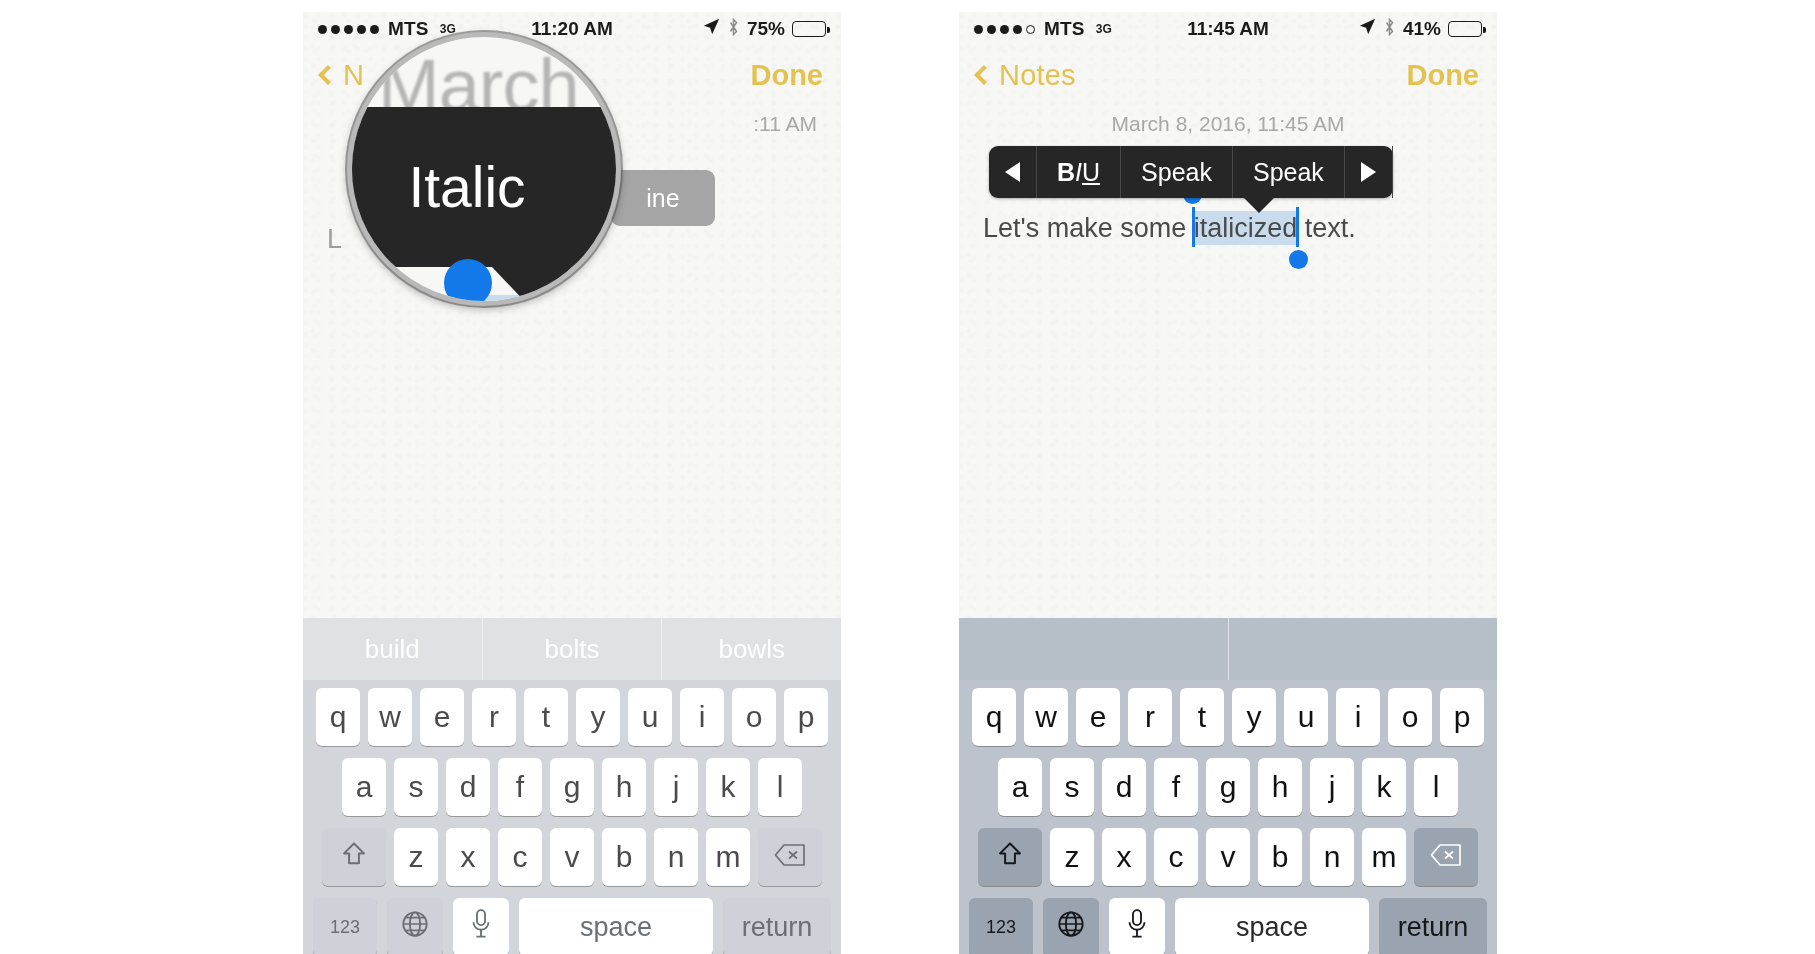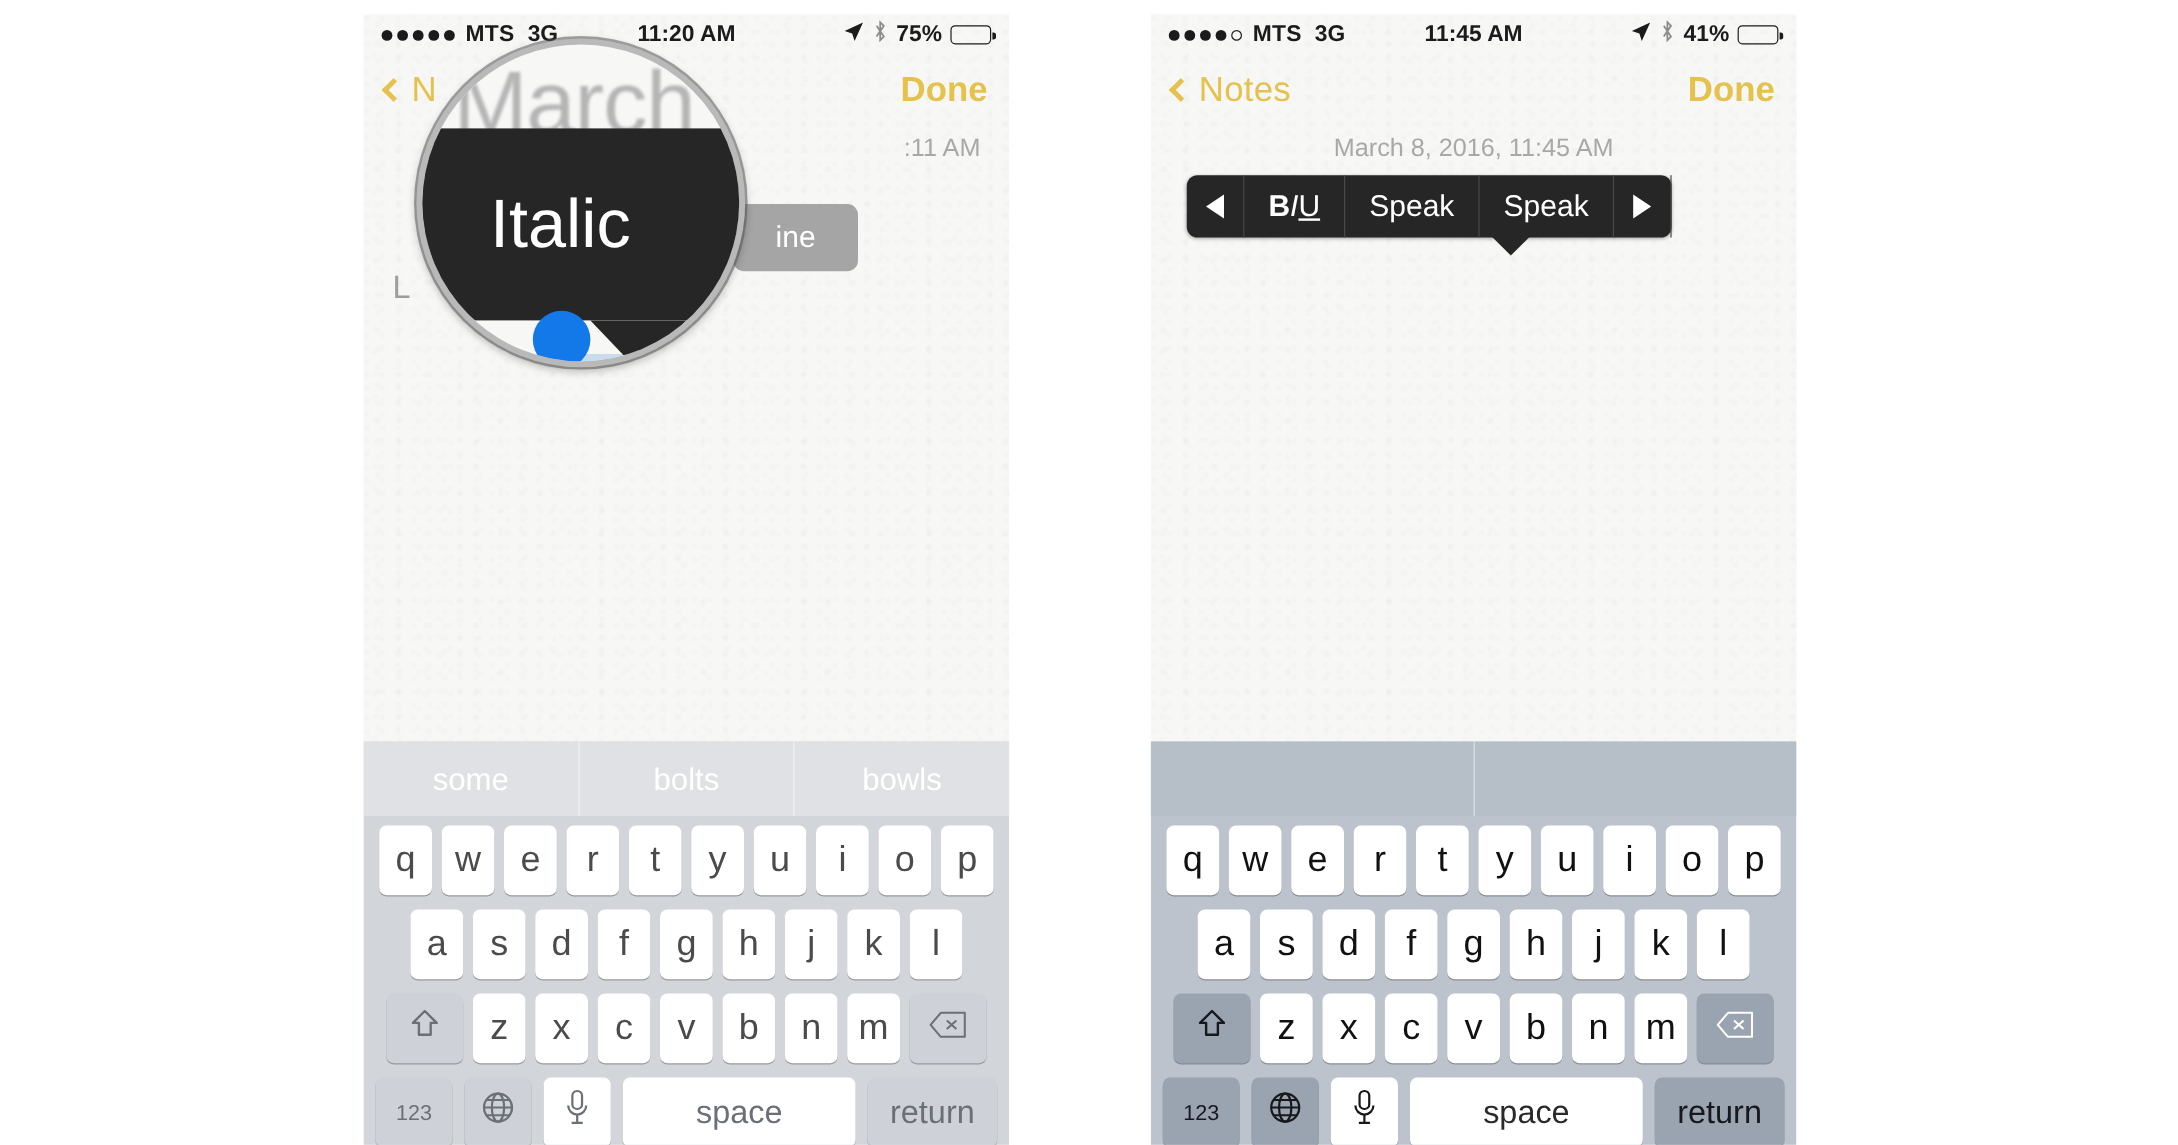--- a/index.html
+++ b/index.html
@@ -35,21 +35,21 @@
     position: absolute; top: 0; left: 0; right: 0; height: 34px;
     display: flex; align-items: center;
     font-size: 19px; font-weight: bold; color: #1b1b1b;
     padding: 0 15px;
   }
   .sb-left { display: flex; align-items: center; gap: 9px; }
   .dots { display: flex; gap: 4px; align-items: center; }
   .dot { width: 9px; height: 9px; border-radius: 50%; background: #1b1b1b; }
   .dot.hollow { background: transparent; border: 1.6px solid #1b1b1b; }
   .carrier { font-size: 19px; font-weight: bold; letter-spacing: .2px; }
-  .net { font-size: 19px; font-weight: bold; margin-left: 2px;}
+  .net { font-size: 12px; font-weight: bold; margin-left: 2px;}
   .sb-center {
     position: absolute; left: 0; right: 0; text-align: center;
     font-size: 19px; font-weight: bold; pointer-events: none;
   }
   .sb-right { margin-left: auto; display: flex; align-items: center; gap: 7px; position: relative; z-index: 2;}
   .batt {
     width: 34px; height: 16px; border: 1.8px solid #1b1b1b; border-radius: 4px;
     position: relative; padding: 1.5px;
   }
   .batt::after {
@@ -256,21 +256,21 @@
         <div class="loupe-callout">
           <span class="lbl">Italic</span>
         </div>
         <div class="loupe-tail"></div>
         <div class="loupe-knob"></div>
       </div>
     </div>
 
     <div class="keyboard" style="background:#d2d5da;">
       <div class="suggestbar" style="background:#dfe1e4;">
-        <div class="suggest">some</div>
+        <div class="suggest">build</div>
         <div class="suggest">bolts</div>
         <div class="suggest">bowls</div>
       </div>
       <div class="keyrows">
         <div class="krow">
           <div class="key" style="background:#fff;color:#4b4b4b;">q</div>
           <div class="key" style="background:#fff;color:#4b4b4b;">w</div>
           <div class="key" style="background:#fff;color:#4b4b4b;">e</div>
           <div class="key" style="background:#fff;color:#4b4b4b;">r</div>
           <div class="key" style="background:#fff;color:#4b4b4b;">t</div>
@@ -377,20 +377,23 @@
     <div class="navbar">
       <div class="back">
         <span class="chev"></span>
         <span class="back-label">Notes</span>
       </div>
       <div class="done">Done</div>
     </div>
 
     <div class="note-date">March 8, 2016, 11:45 AM</div>
 
+    <div class="note-body">
+      <span>Let's make some </span><span class="sel"><span class="knob start"></span><span>italicized</span><span class="knob end"></span></span><span> text.</span>
+    </div>
 
     <div class="callout" style="left: 30px; top: 134px;">
       <div class="callout-item arrow">
         <span class="tri-l"></span>
       </div>
       <div class="callout-item biu">
         <b>B</b>
           <i>I</i>
           <u>U</u>
       </div>

